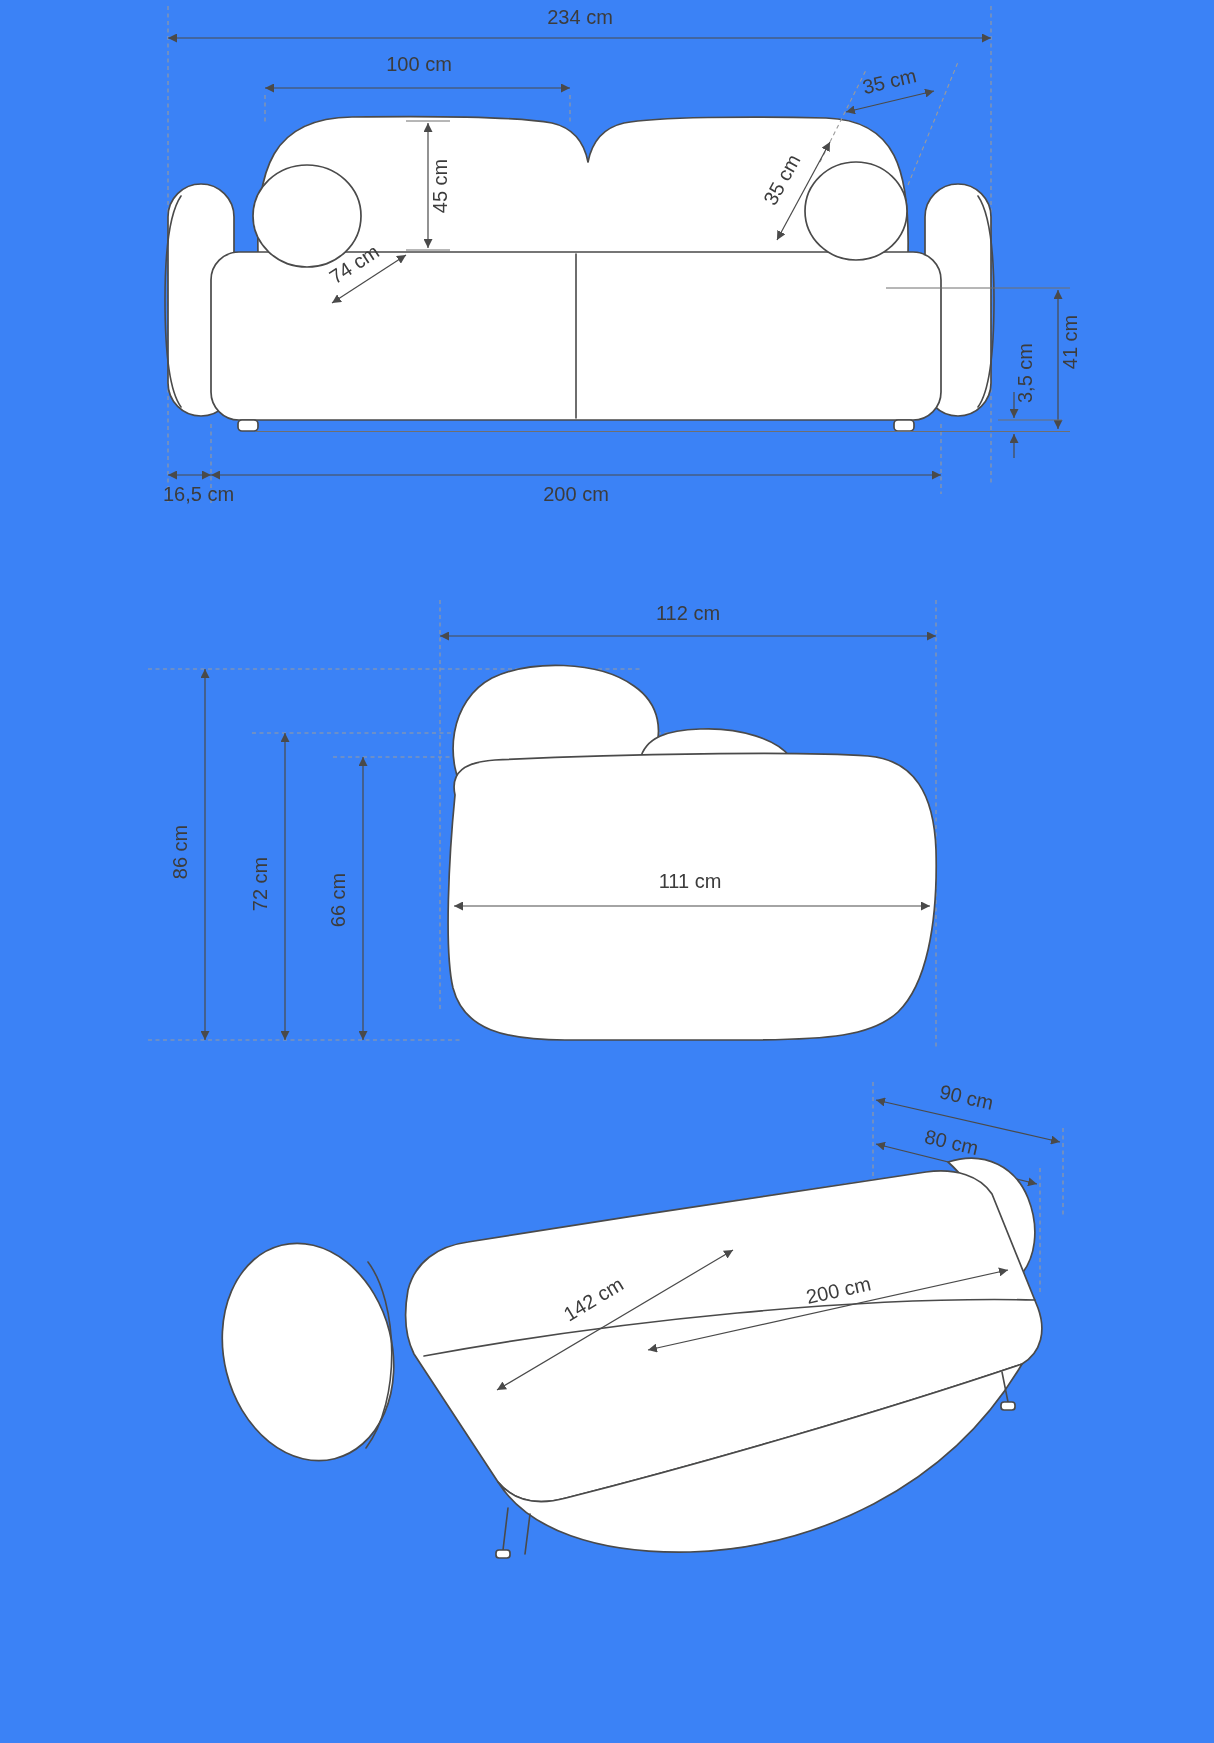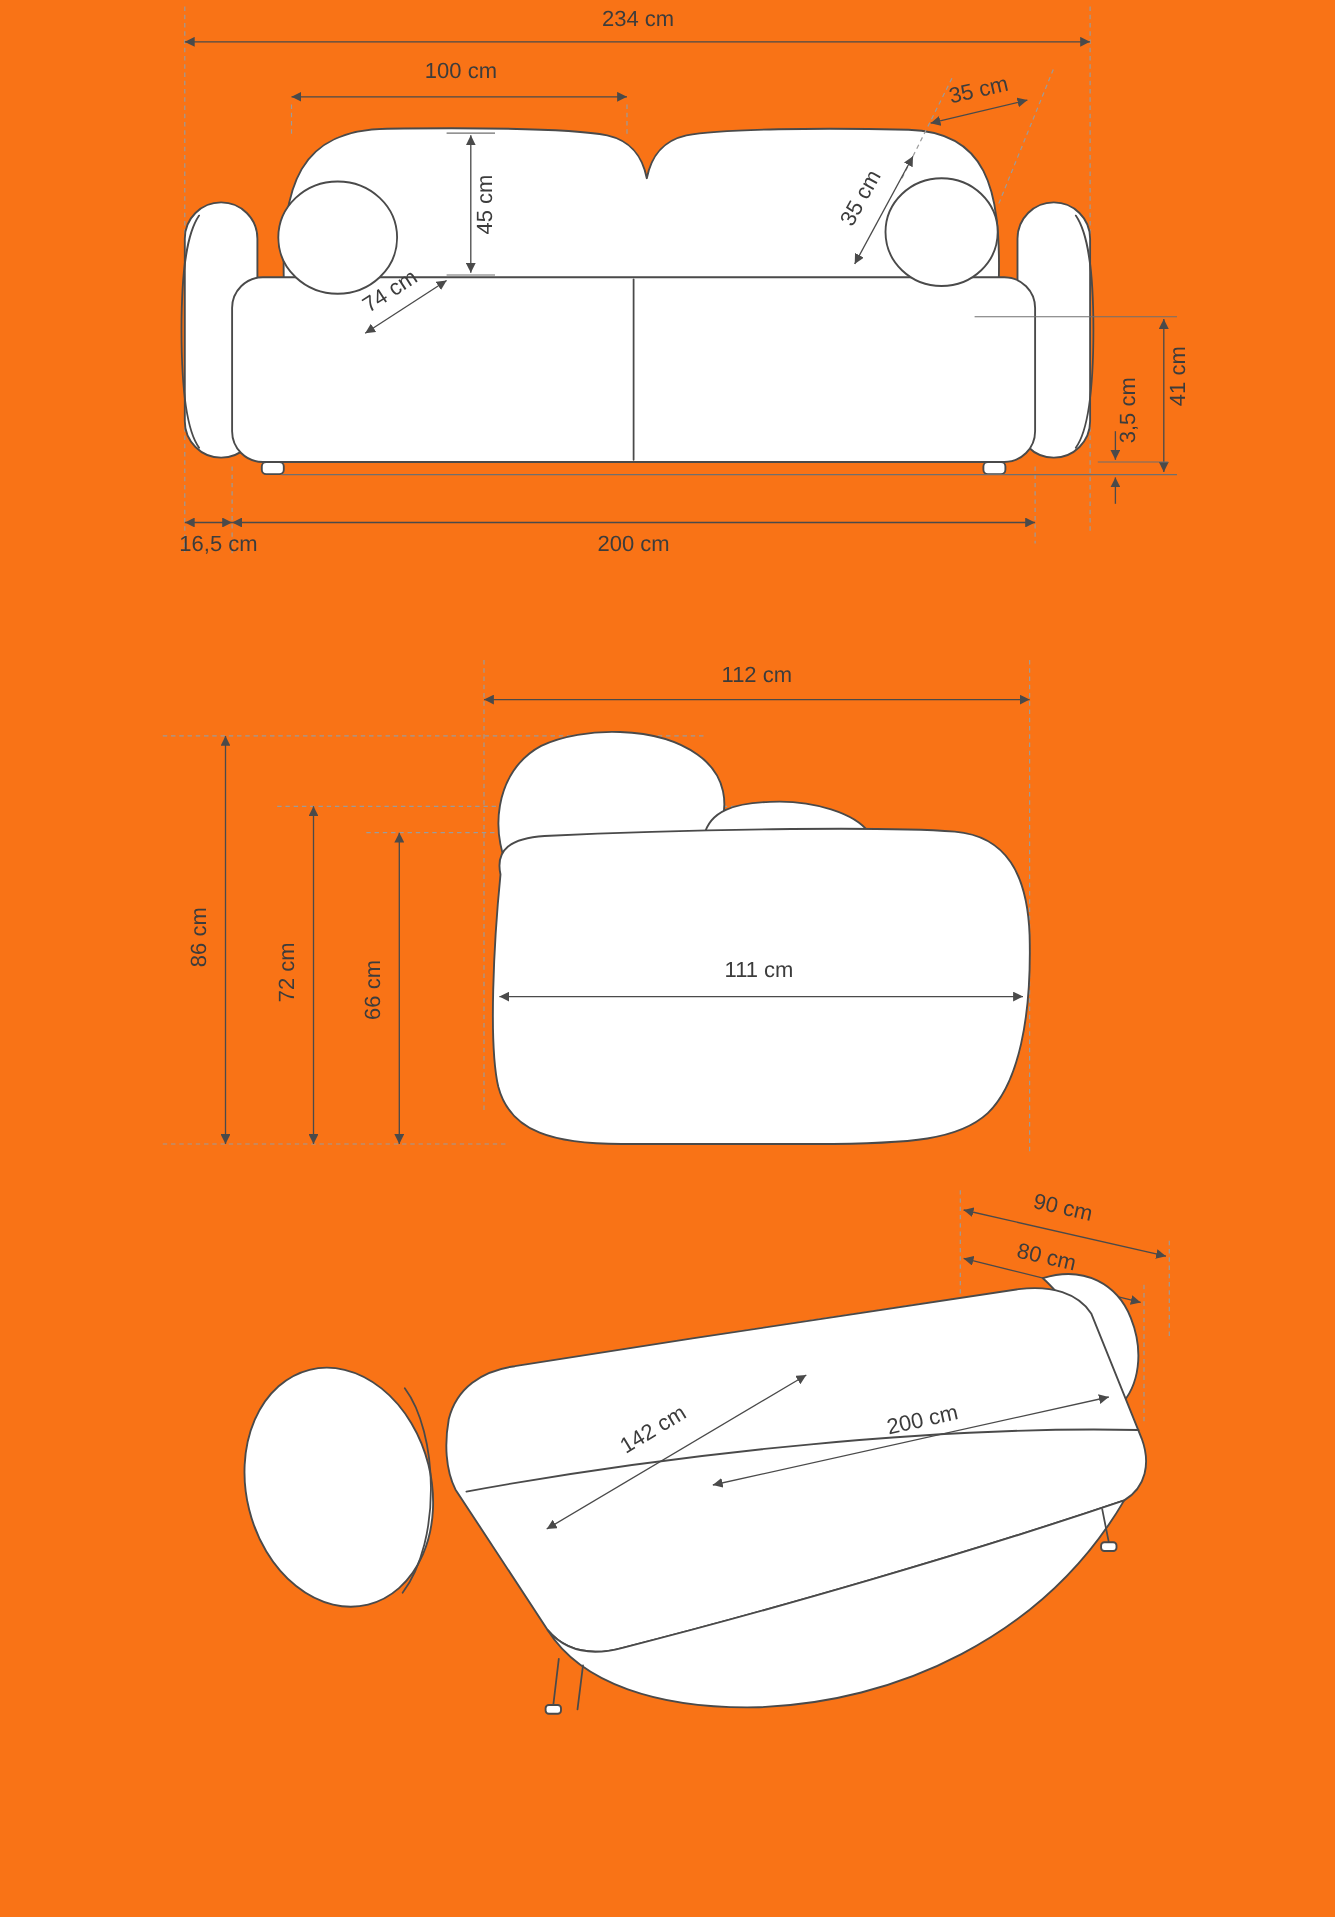--- a/index.html
+++ b/index.html
@@ -1,16 +1,16 @@
 <!DOCTYPE html>
 <html><head>
 <meta charset="utf-8">
 <style>
   html,body{margin:0;padding:0;background:#ffffff;}
-  .page{width:1214px;height:1743px;background:#f97316;position:relative;overflow:hidden;}
+  .page{width:1214px;height:1743px;background:#3b82f6;position:relative;overflow:hidden;}
   svg{display:block;}
   text{font-family:"Liberation Sans","DejaVu Sans",sans-serif;font-size:20px;fill:#3c3c3c;}
   .lbl{text-anchor:middle;}
   .lbl-start{text-anchor:start;}
   .outline{fill:#ffffff;stroke:#4a4a4a;stroke-width:1.7;stroke-linejoin:round;}
   .oline{fill:none;stroke:#4a4a4a;stroke-width:1.6;stroke-linecap:round;}
   .thin{stroke:#6f6f6f;stroke-width:1;fill:none;}
   .dash{stroke:#9b9b9b;stroke-width:1.1;stroke-dasharray:4 3.5;fill:none;}
   .dim{stroke:#4a4a4a;stroke-width:1.2;fill:none;marker-start:url(#ah);marker-end:url(#ah);}
   .dim-end{stroke:#4a4a4a;stroke-width:1.2;fill:none;marker-end:url(#ah);}

